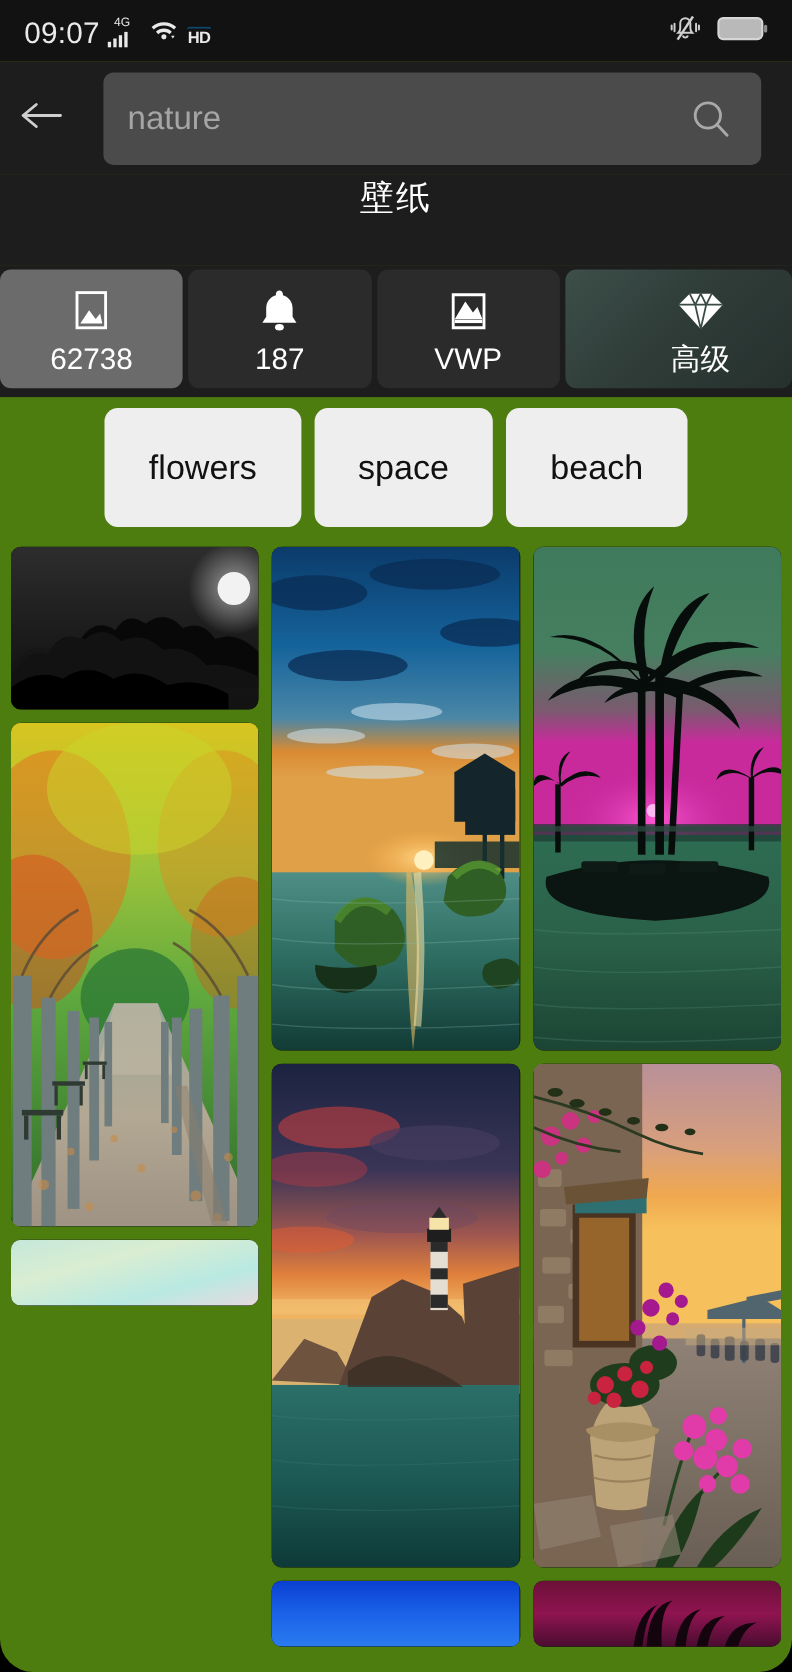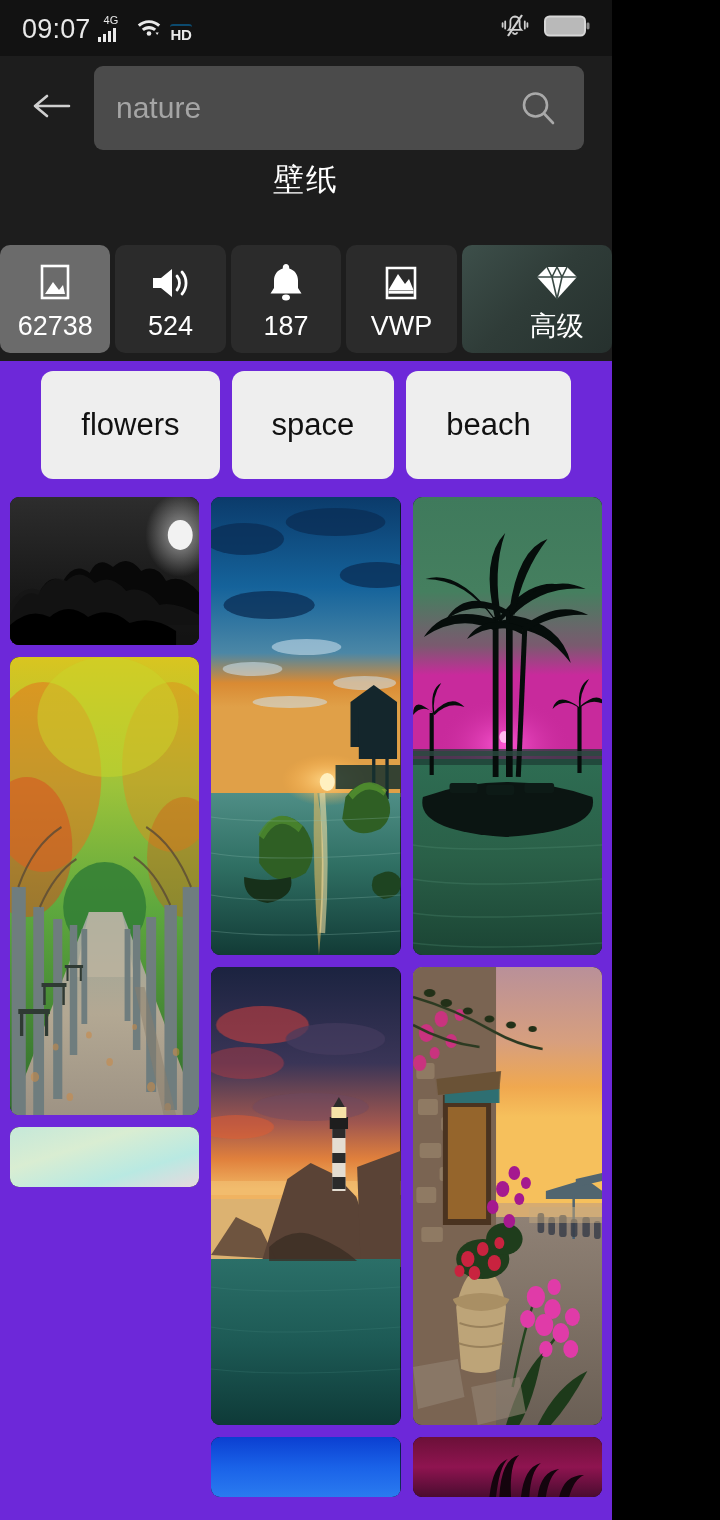--- a/index.html
+++ b/index.html
@@ -2,21 +2,21 @@
 <html><head>
 <meta charset="utf-8">
 <style>
   * { margin:0; padding:0; box-sizing:border-box; }
   html, body {
     width:720px; height:1520px;
     background:#000;
     font-family:"Liberation Sans", sans-serif;
     overflow:hidden;
   }
-  #root { width:612px; height:1520px; position:relative; background:#6d28d9; }
+  #root { width:720px; height:1520px; position:relative; background:#4d7c0f;border-radius:30px; }
 
   
   .statusbar {
     height:56px; background:#121212;
     display:flex; align-items:center;
     padding:0 22px;
     color:#e9e9e9;
   }
   .sb-left { display:flex; align-items:flex-end; gap:7px; }
   .sb-clock { font-size:27px; letter-spacing:.2px; line-height:1; position:relative; top:1px; }
@@ -33,21 +33,21 @@
 
   .ic-hd {
     font-size:15px; font-weight:bold; letter-spacing:-.4px;
     border-top:2px solid #0c4a6e; border-radius:3px 3px 0 0;
     padding:0 1px; line-height:1.15; position:relative; top:1px;
   }
 
   
   .searchbar {
     height:103px; background:#1d1d1d;
-    display:flex; align-items:center; padding:0 28px 0 30px; gap:20px;
+    display:flex; align-items:center; padding:0 28px 0 16px; gap:34px;
   }
   .back-btn { width:44px; height:44px; flex:none; display:flex; align-items:center; justify-content:center; }
   .search-field {
     flex:1; height:84px; background:#4b4b4b; border-radius:9px;
     display:flex; align-items:center; padding:0 24px 0 22px;
   }
   .search-text { flex:1; font-size:30px; color:#a5a5a5; }
   .search-ico { flex:none; width:44px; height:44px; display:flex; align-items:center; justify-content:center; }
 
   
@@ -157,30 +157,20 @@
     <div class="tab sel-grey">
       <span class="tab-ico">
         <svg width="44" height="40" viewBox="0 0 44 40">
           <rect x="9" y="3" width="26" height="32" fill="none" stroke="#fff" stroke-width="2.6"></rect>
           <path d="M12 31 L20 19 L26 27 L30 22 L32 31 Z" fill="#fff"></path>
         </svg>
       </span>
       <span class="tab-label">62738</span>
     </div>
 
-    <div class="tab">
-      <span class="tab-ico">
-        <svg width="48" height="40" viewBox="0 0 48 40">
-          <path d="M6 15h8l11-9v28l-11-9H6z" fill="#fff"></path>
-          <path d="M30 13a11 11 0 0 1 0 14" fill="none" stroke="#fff" stroke-width="2.8" stroke-linecap="round"></path>
-          <path d="M35 9a17 17 0 0 1 0 22" fill="none" stroke="#fff" stroke-width="2.8" stroke-linecap="round"></path>
-        </svg>
-      </span>
-      <span class="tab-label">524</span>
-    </div>
 
     <div class="tab">
       <span class="tab-ico">
         <svg width="44" height="42" viewBox="0 0 44 42">
           <path d="M22 3c-1.8 0-3.2 1.4-3.2 3.2v1.3C13.6 8.9 10 13.7 10 19.3V27l-3.5 5.5h31L34 27v-7.7c0-5.6-3.6-10.4-8.8-11.8V6.2C25.2 4.4 23.8 3 22 3z" fill="#fff"></path>
           <ellipse cx="22" cy="36.5" rx="4" ry="3" fill="#fff"></ellipse>
         </svg>
       </span>
       <span class="tab-label">187</span>
     </div>

